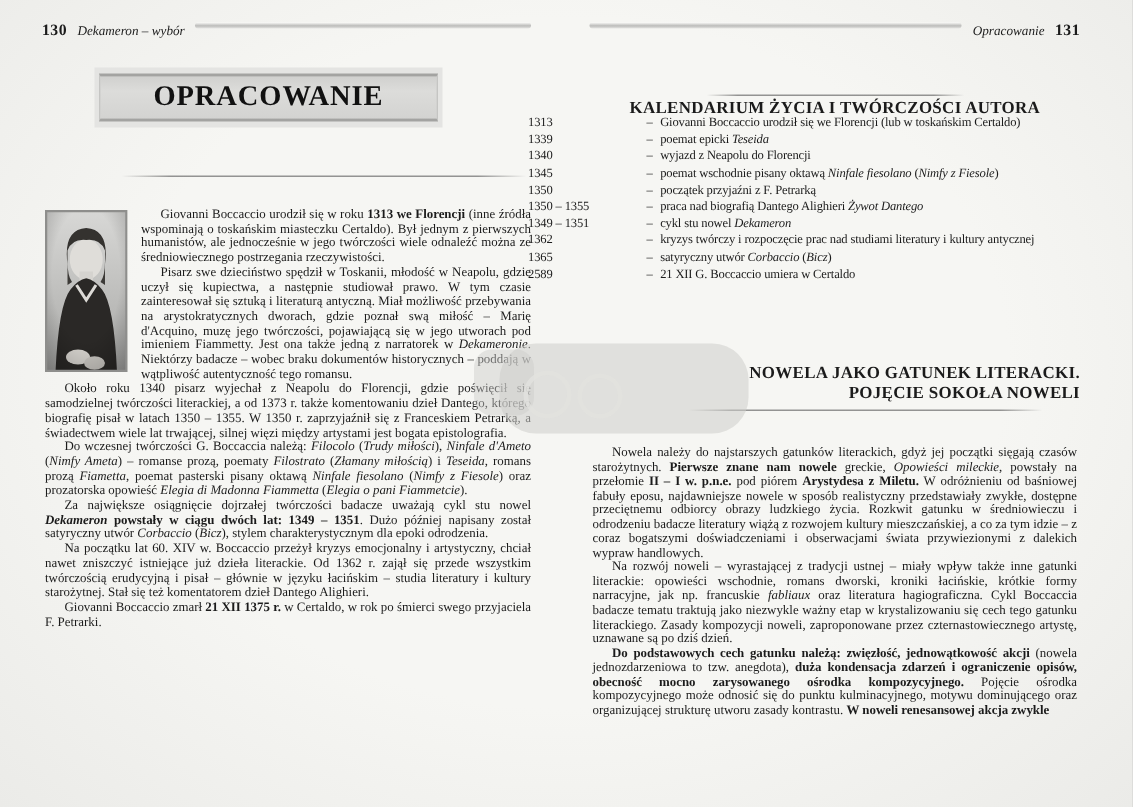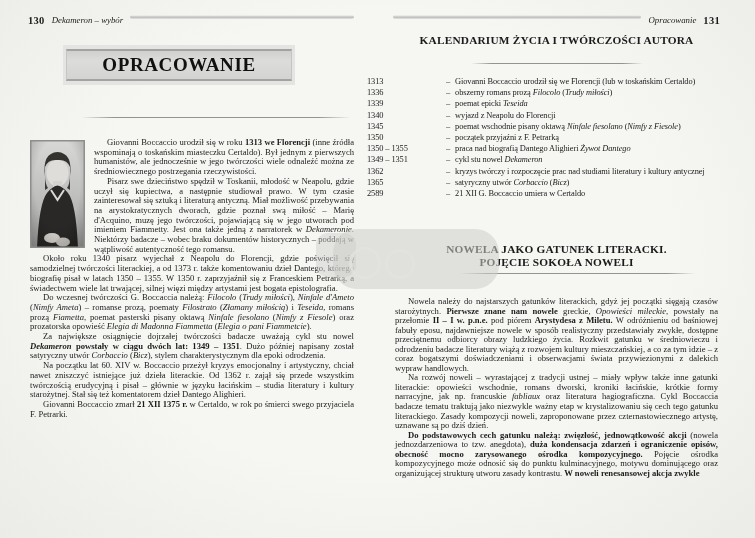--- a/index.html
+++ b/index.html
@@ -36,26 +36,26 @@
   .body-text { position:absolute; font-size:8.6px; line-height:9.7px; text-align:justify; }
   .body-left  { top:138px; left:2px; width:324px; }
   .body-right { top:297px; left:2px; width:323px; line-height:9.55px; }
   .para { margin:0; text-indent:13px; }
   .b { font-weight:bold; }
   .i { font-style:italic; }
 
   .portrait-box { float:left; width:55px; height:108px; margin:2px 9px 3px 0; }
   .portrait-box svg { display:block; }
 
-  .timeline { position:absolute; top:77px; left:20px; right:0; font-size:8.4px; letter-spacing:-0.1px; }
+  .timeline { position:absolute; top:77px; left:5px; right:0; font-size:8.4px; letter-spacing:-0.1px; }
   .tl-item { padding-left:46px; text-indent:-46px; line-height:9.6px; margin-bottom:1.6px; }
   .tl-year { display:inline-block; min-width:33px; }
   .tl-dash { padding-right:5px; }
 
-  .now-h { line-height:13px; }
+  .now-h { line-height:13px;text-align:right; }
 
   .blob { position:absolute; left:333px; top:229px; width:166px; height:60px;
     background:rgba(205,205,202,0.55); border-radius:24px; z-index:4; pointer-events:none; }
   .blob-ghost { position:absolute; border:3px solid rgba(226,226,223,0.8); border-radius:50%; }
   .blob-ghost.g1 { left:16px; top:18px; width:26px; height:26px; }
   .blob-ghost.g2 { left:52px; top:20px; width:24px; height:24px; }
   .blob-tail { position:absolute; left:-17px; top:4px; width:40px; height:44px;
     background:rgba(205,205,202,0.45); border-radius:12px; }
 </style>
 </head>
@@ -114,26 +114,25 @@
       </div>
   </div>
 
   <div class="page page-right">
     <div class="page-hdr">
       <span class="hdr-rule"></span>
       <span class="rtitle">Opracowanie</span>
       <span class="pnum">131</span>
     </div>
 
-    <div class="section-h1" style="top:34px;">KALENDARIUM ŻYCIA I TWÓRCZOŚCI AUTORA</div>
+    <div class="section-h1" style="top:66px;">KALENDARIUM ŻYCIA I TWÓRCZOŚCI AUTORA</div>
     <div class="h-underline" style="top:63px; left:78px; width:172px;"></div>
 
     <div class="timeline" id="timeline">
         <div class="tl-item"><span class="tl-year">1313</span><span class="tl-dash">–</span><span><span>Giovanni Boccaccio urodził się we Florencji (lub w toskańskim Certaldo)</span></span></div>
-        <div class="tl-item"><span class="tl-year">1336</span><span class="tl-dash">–</span><span><span>obszerny romans prozą </span><span class="i">Filocolo</span><span> (</span><span class="i">Trudy miłości</span><span>)</span></span></div>
         <div class="tl-item"><span class="tl-year">1339</span><span class="tl-dash">–</span><span><span>poemat epicki </span><span class="i">Teseida</span></span></div>
         <div class="tl-item"><span class="tl-year">1340</span><span class="tl-dash">–</span><span><span>wyjazd z Neapolu do Florencji</span></span></div>
         <div class="tl-item"><span class="tl-year">1345</span><span class="tl-dash">–</span><span><span>poemat wschodnie pisany oktawą </span><span class="i">Ninfale fiesolano</span><span> (</span><span class="i">Nimfy z Fiesole</span><span>)</span></span></div>
         <div class="tl-item"><span class="tl-year">1350</span><span class="tl-dash">–</span><span><span>początek przyjaźni z F. Petrarką</span></span></div>
         <div class="tl-item"><span class="tl-year">1350 – 1355</span><span class="tl-dash">–</span><span><span>praca nad biografią Dantego Alighieri </span><span class="i">Żywot Dantego</span></span></div>
         <div class="tl-item"><span class="tl-year">1349 – 1351</span><span class="tl-dash">–</span><span><span>cykl stu nowel </span><span class="i">Dekameron</span></span></div>
         <div class="tl-item"><span class="tl-year">1362</span><span class="tl-dash">–</span><span><span>kryzys twórczy i rozpoczęcie prac nad studiami literatury i kultury antycznej</span></span></div>
         <div class="tl-item"><span class="tl-year">1365</span><span class="tl-dash">–</span><span><span>satyryczny utwór </span><span class="i">Corbaccio</span><span> (</span><span class="i">Bicz</span><span>)</span></span></div>
         <div class="tl-item"><span class="tl-year">2589</span><span class="tl-dash">–</span><span><span>21 XII G. Boccaccio umiera w Certaldo</span></span></div>
       </div>

